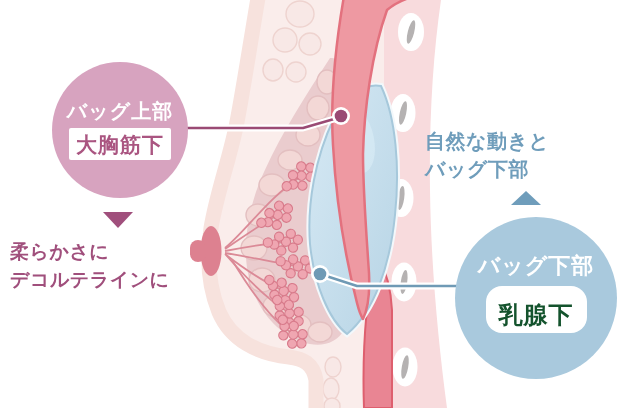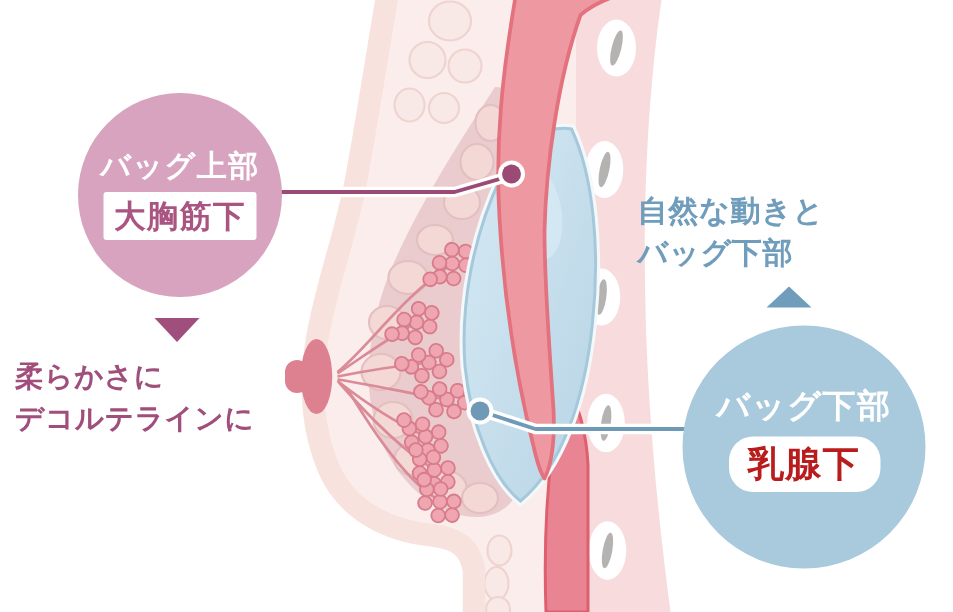--- a/index.html
+++ b/index.html
@@ -12,21 +12,21 @@
     position:absolute;border-radius:50%;display:flex;flex-direction:column;
     align-items:center;justify-content:center;text-align:center;z-index:3;
   }
   .circle-pink{left:52px;top:62px;width:136px;height:136px;background:#d7a3bf;}
   .circle-blue{left:455px;top:217px;width:162px;height:162px;background:#a9c9dd;padding-bottom:8px;box-sizing:border-box;}
   .circle-title{color:#ffffff;font-weight:800;letter-spacing:1px;line-height:1;}
   .circle-pink .circle-title{font-size:20px;}
   .circle-blue .circle-title{font-size:22px;}
   .circle-box{background:#ffffff;border-radius:2px;font-weight:800;letter-spacing:1px;line-height:1;}
   .circle-pink .circle-box{margin-top:7px;padding:6px 7px 5px;font-size:21px;color:#aa5581;}
-  .circle-blue .circle-box{margin-top:9px;padding:7px 13px 6px;font-size:24px;color:#b91c1c;border-radius:16px;}
+  .circle-blue .circle-box{margin-top:9px;padding:17px 13px 6px;font-size:24px;color:#14532d;border-radius:16px;}
   .tri{position:absolute;width:0;height:0;z-index:3;}
   .tri-down{left:103px;top:212px;border-left:15px solid transparent;border-right:15px solid transparent;border-top:16px solid #a04f7c;}
   .tri-up{left:511px;top:191px;border-left:15px solid transparent;border-right:15px solid transparent;border-bottom:14px solid #6f9dbb;}
   .caption{position:absolute;font-weight:700;z-index:3;}
   .caption-pink{left:10px;top:238px;width:220px;font-size:19px;line-height:28px;color:#a04f7c;letter-spacing:0.5px;}
   .caption-blue{left:425px;top:127px;width:200px;font-size:20px;line-height:28px;color:#6f9dbb;letter-spacing:0.5px;}
   .caption span{display:block;}
 </style>
 </head>
 <body>

